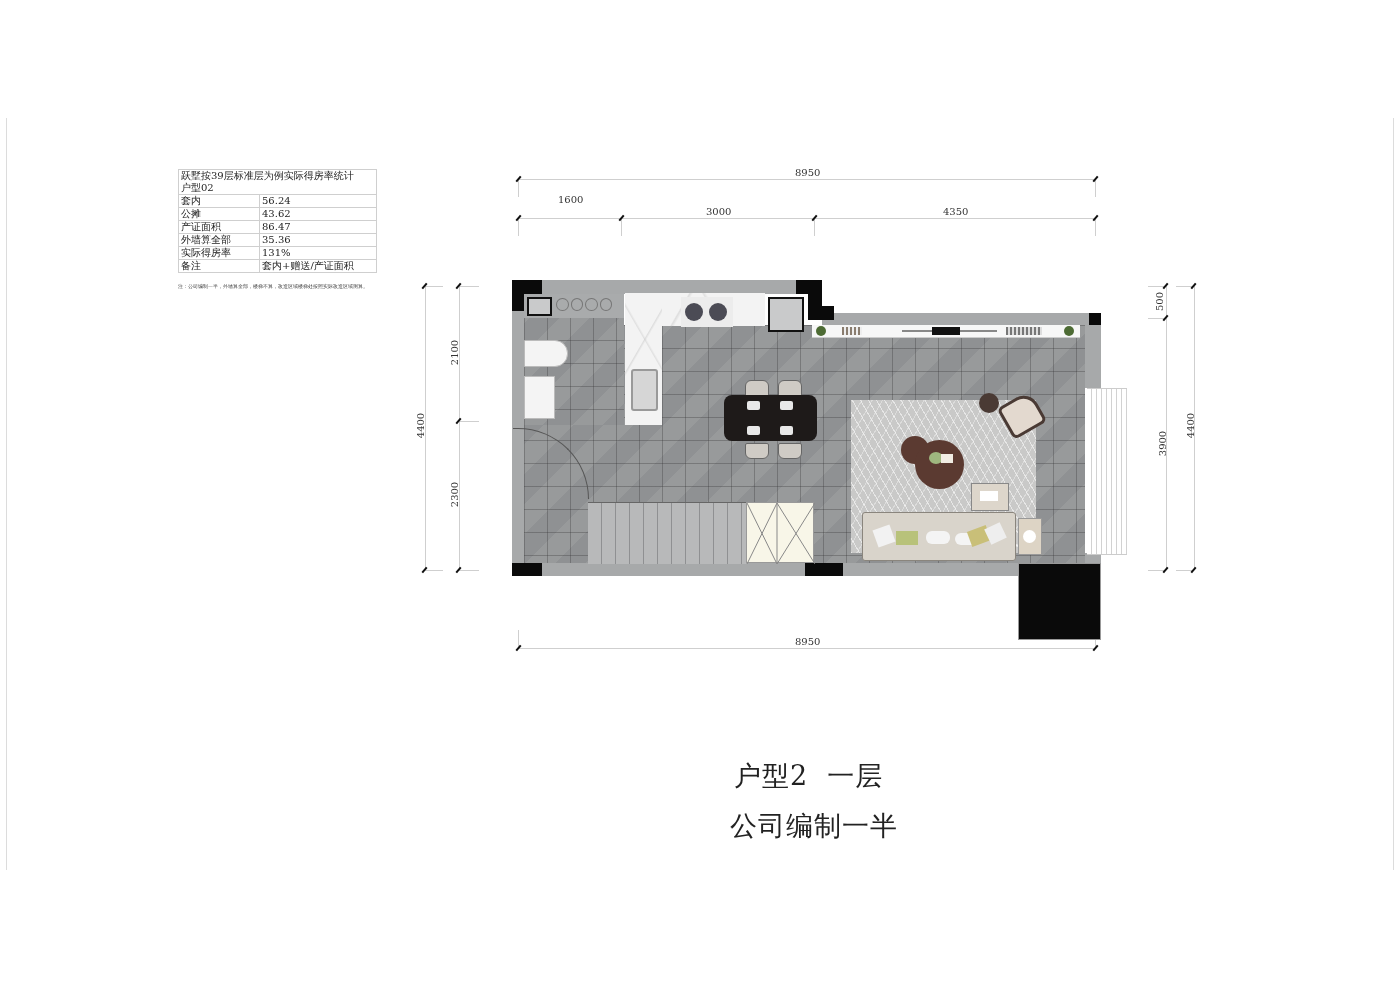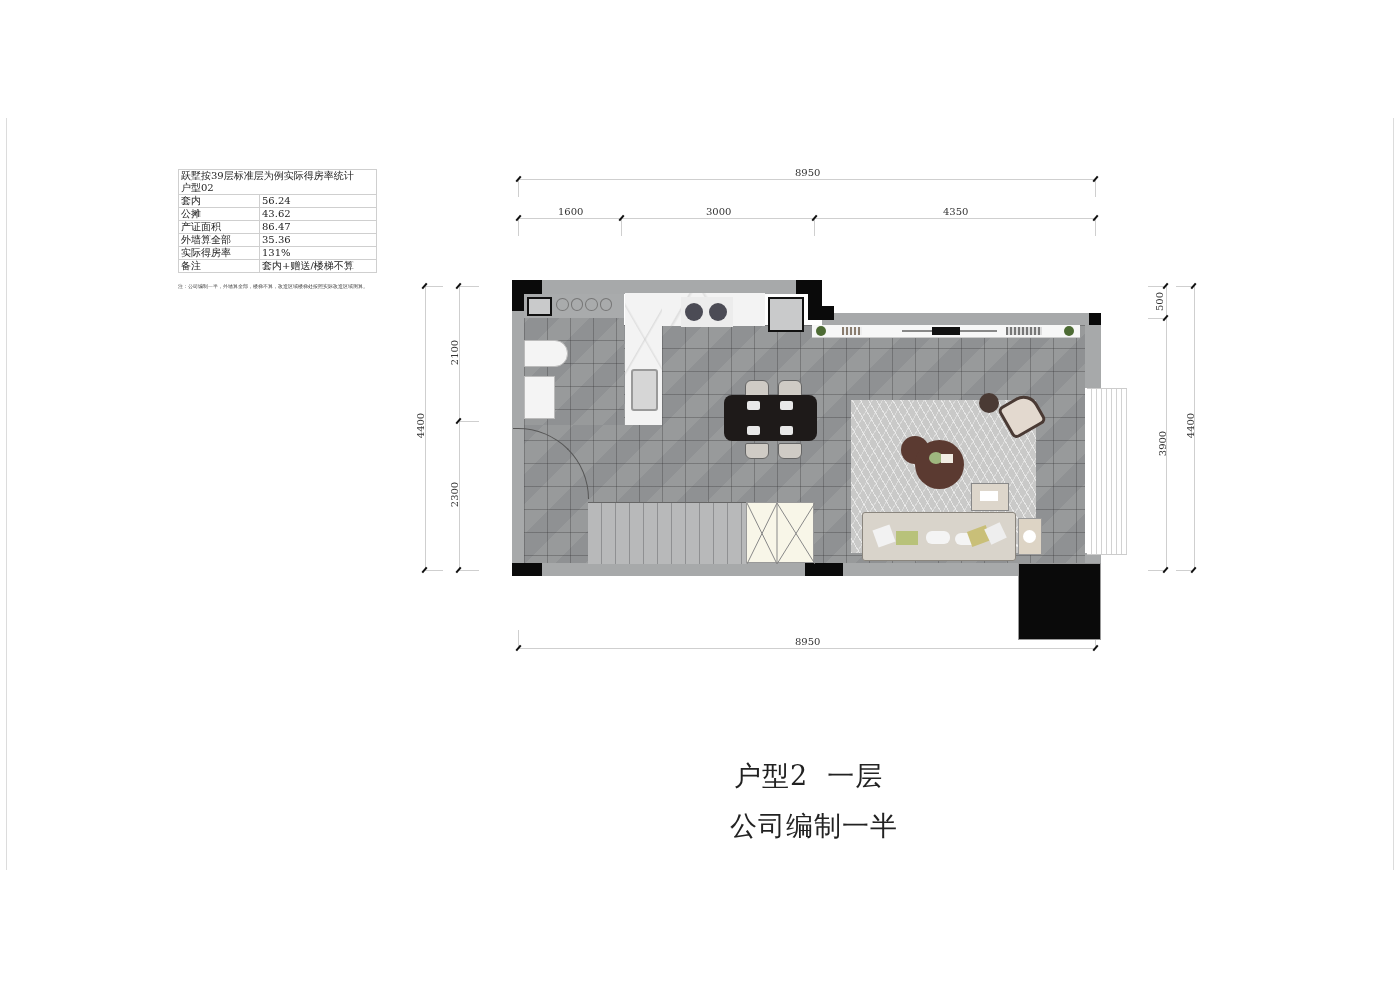--- a/index.html
+++ b/index.html
@@ -61,21 +61,21 @@
   <tr>
         <td>外墙算全部</td>
         <td>35.36</td>
       </tr>
   <tr>
         <td>实际得房率</td>
         <td>131%</td>
       </tr>
   <tr>
         <td>备注</td>
-        <td>套内+赠送/楼梯不算</td>
+        <td>套内+赠送/产证面积</td>
       </tr>
 </tbody>
   </table>
 <div class="footnote">注：公司编制一半，外墙算全部，楼梯不算，改造区域楼梯处按照实际改造区域测算。</div>
 
 <div>
   <div class="dim-h" style="left:518px;top:179px;width:578px;"></div>
   <div class="dim-v" style="left:518px;top:179px;height:18px;"></div>
   <div class="dim-v" style="left:1095px;top:179px;height:18px;"></div>
   <div class="tick" style="left:515px;top:178px;"></div>
@@ -85,21 +85,21 @@
 <div>
   <div class="dim-h" style="left:518px;top:218px;width:578px;"></div>
   <div class="dim-v" style="left:518px;top:218px;height:18px;"></div>
   <div class="dim-v" style="left:621px;top:218px;height:18px;"></div>
   <div class="dim-v" style="left:814px;top:218px;height:18px;"></div>
   <div class="dim-v" style="left:1095px;top:218px;height:18px;"></div>
   <div class="tick" style="left:515px;top:217px;"></div>
   <div class="tick" style="left:618px;top:217px;"></div>
   <div class="tick" style="left:811px;top:217px;"></div>
   <div class="tick" style="left:1092px;top:217px;"></div>
-  <div class="dim-label" style="left:558px;top:206px;">1600</div>
+  <div class="dim-label" style="left:558px;top:194px;">1600</div>
   <div class="dim-label" style="left:706px;top:206px;">3000</div>
   <div class="dim-label" style="left:943px;top:206px;">4350</div>
 </div>
 
 <div>
   <div class="dim-v" style="left:425px;top:286px;height:284px;"></div>
   <div class="dim-h" style="left:425px;top:286px;width:18px;"></div>
   <div class="dim-h" style="left:425px;top:570px;width:18px;"></div>
   <div class="tick" style="left:421px;top:285px;"></div>
   <div class="tick" style="left:421px;top:569px;"></div>

